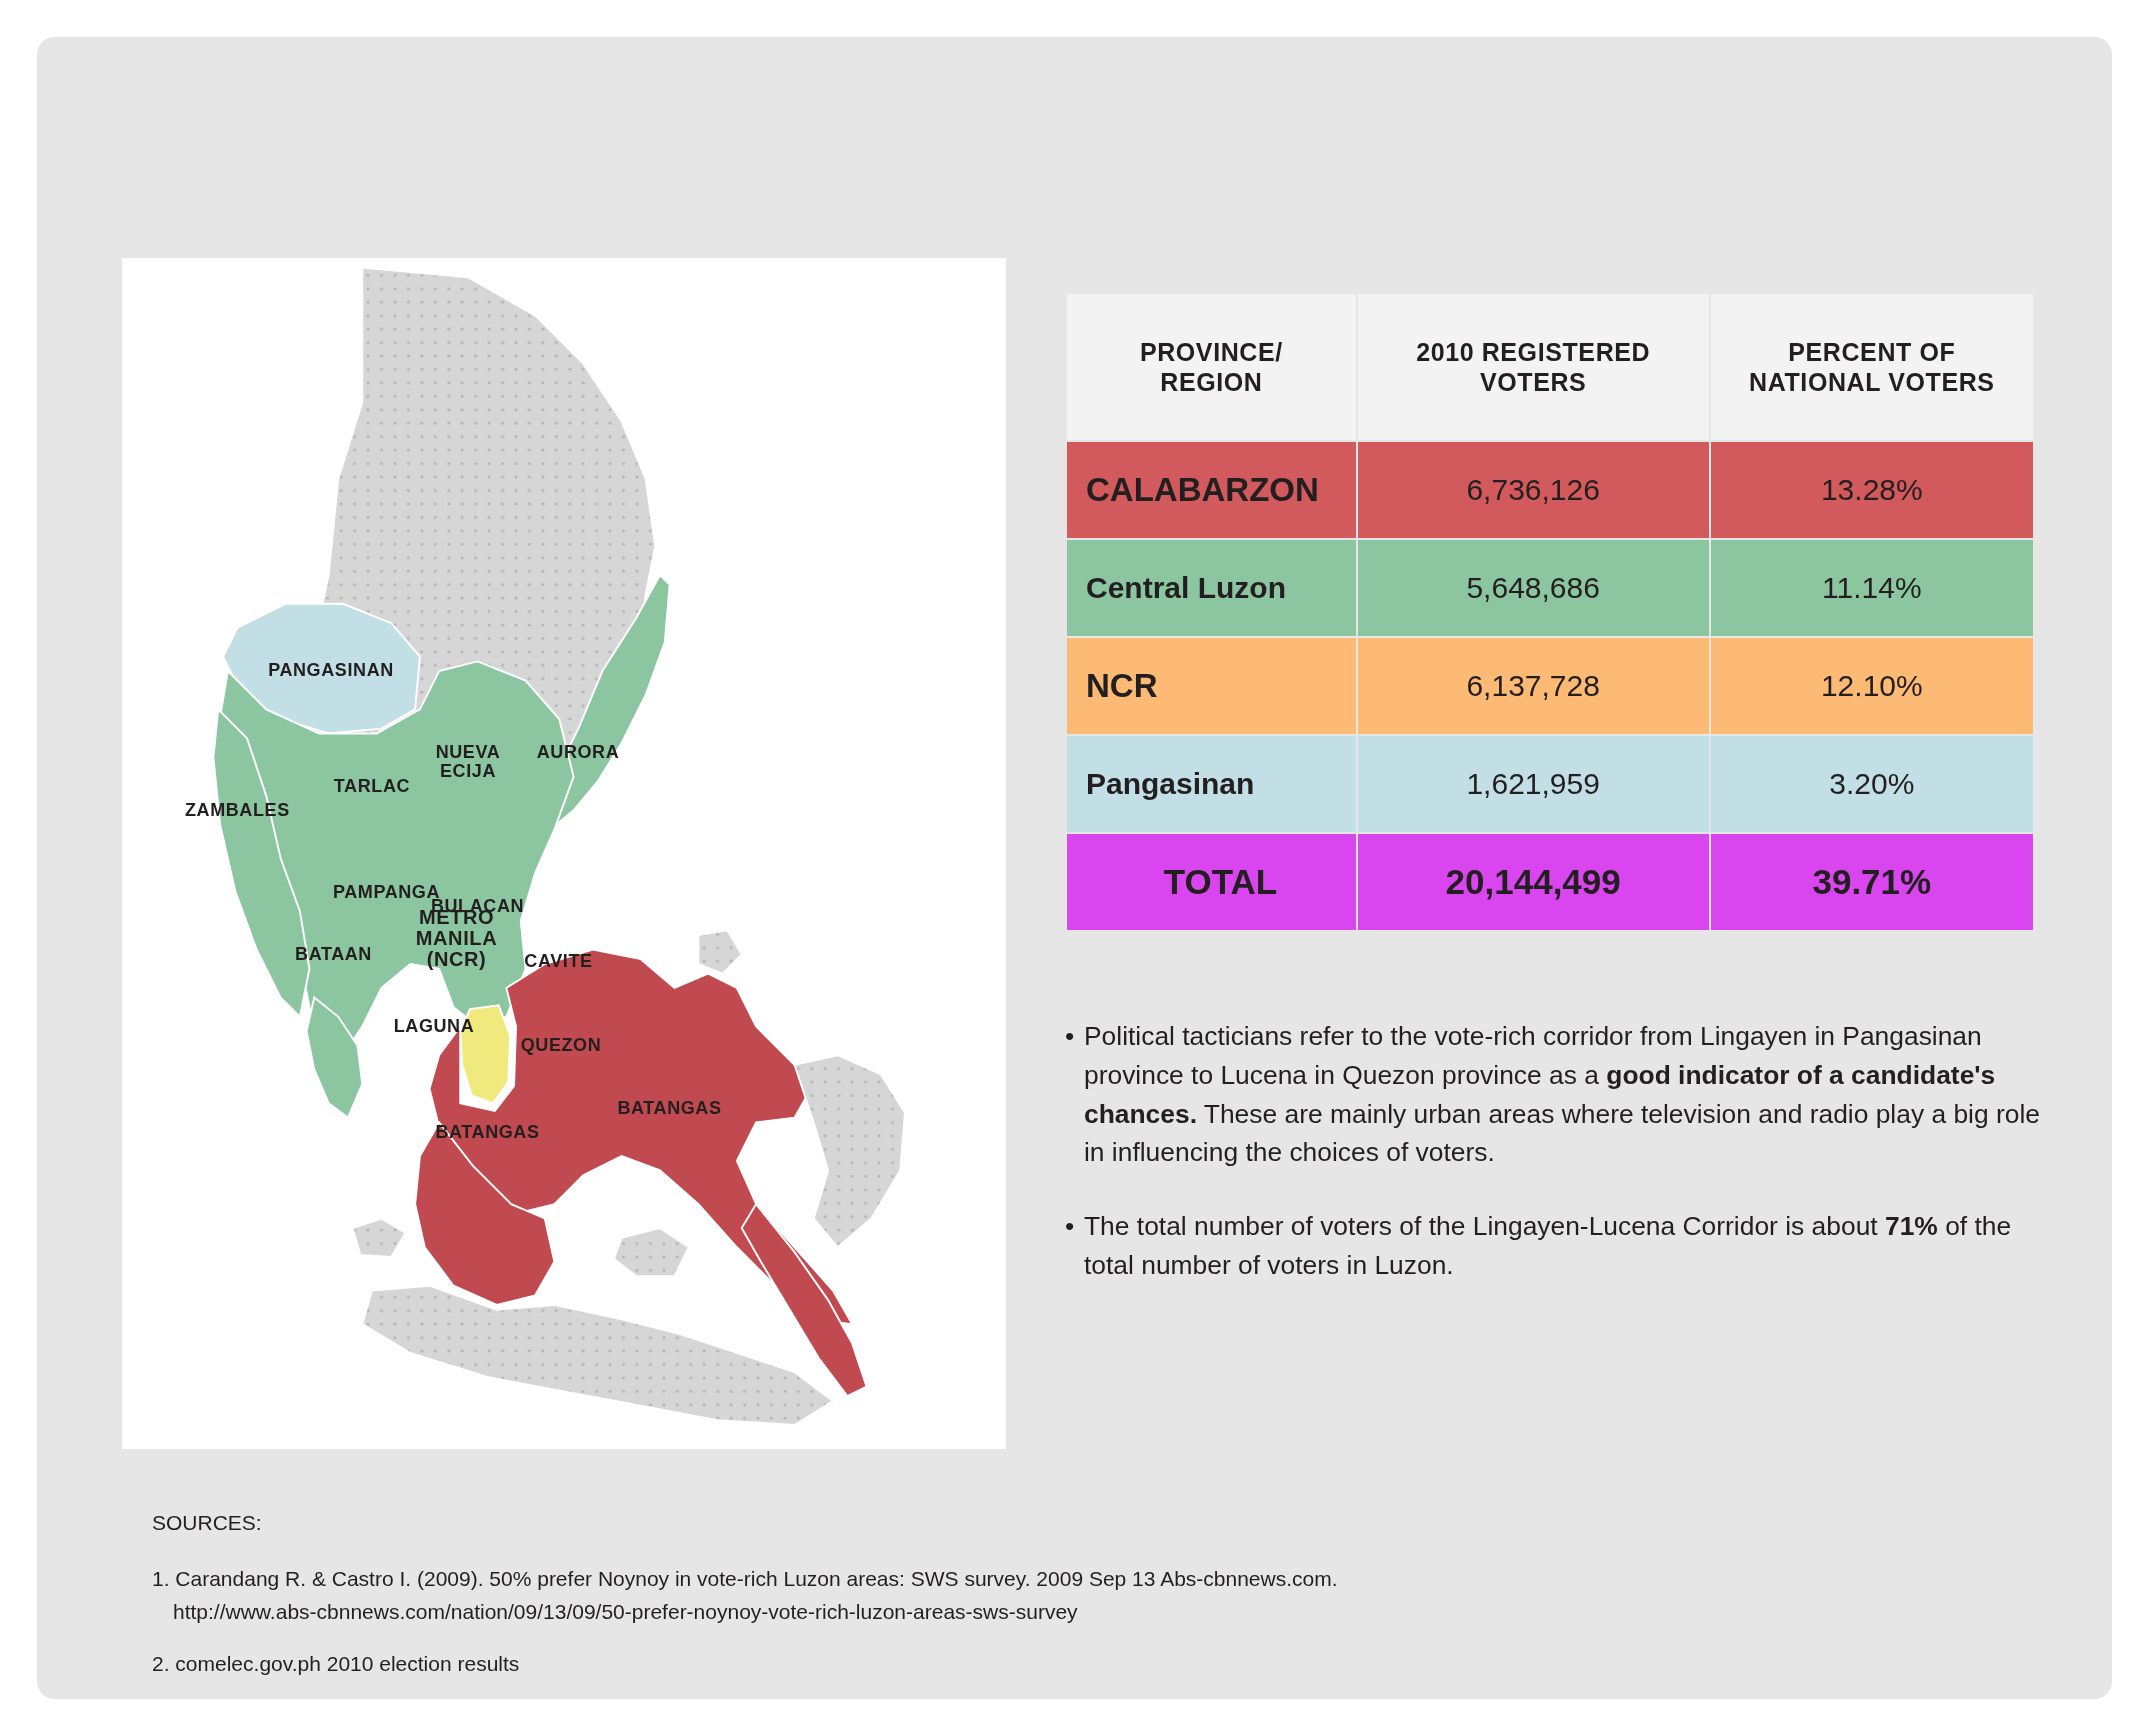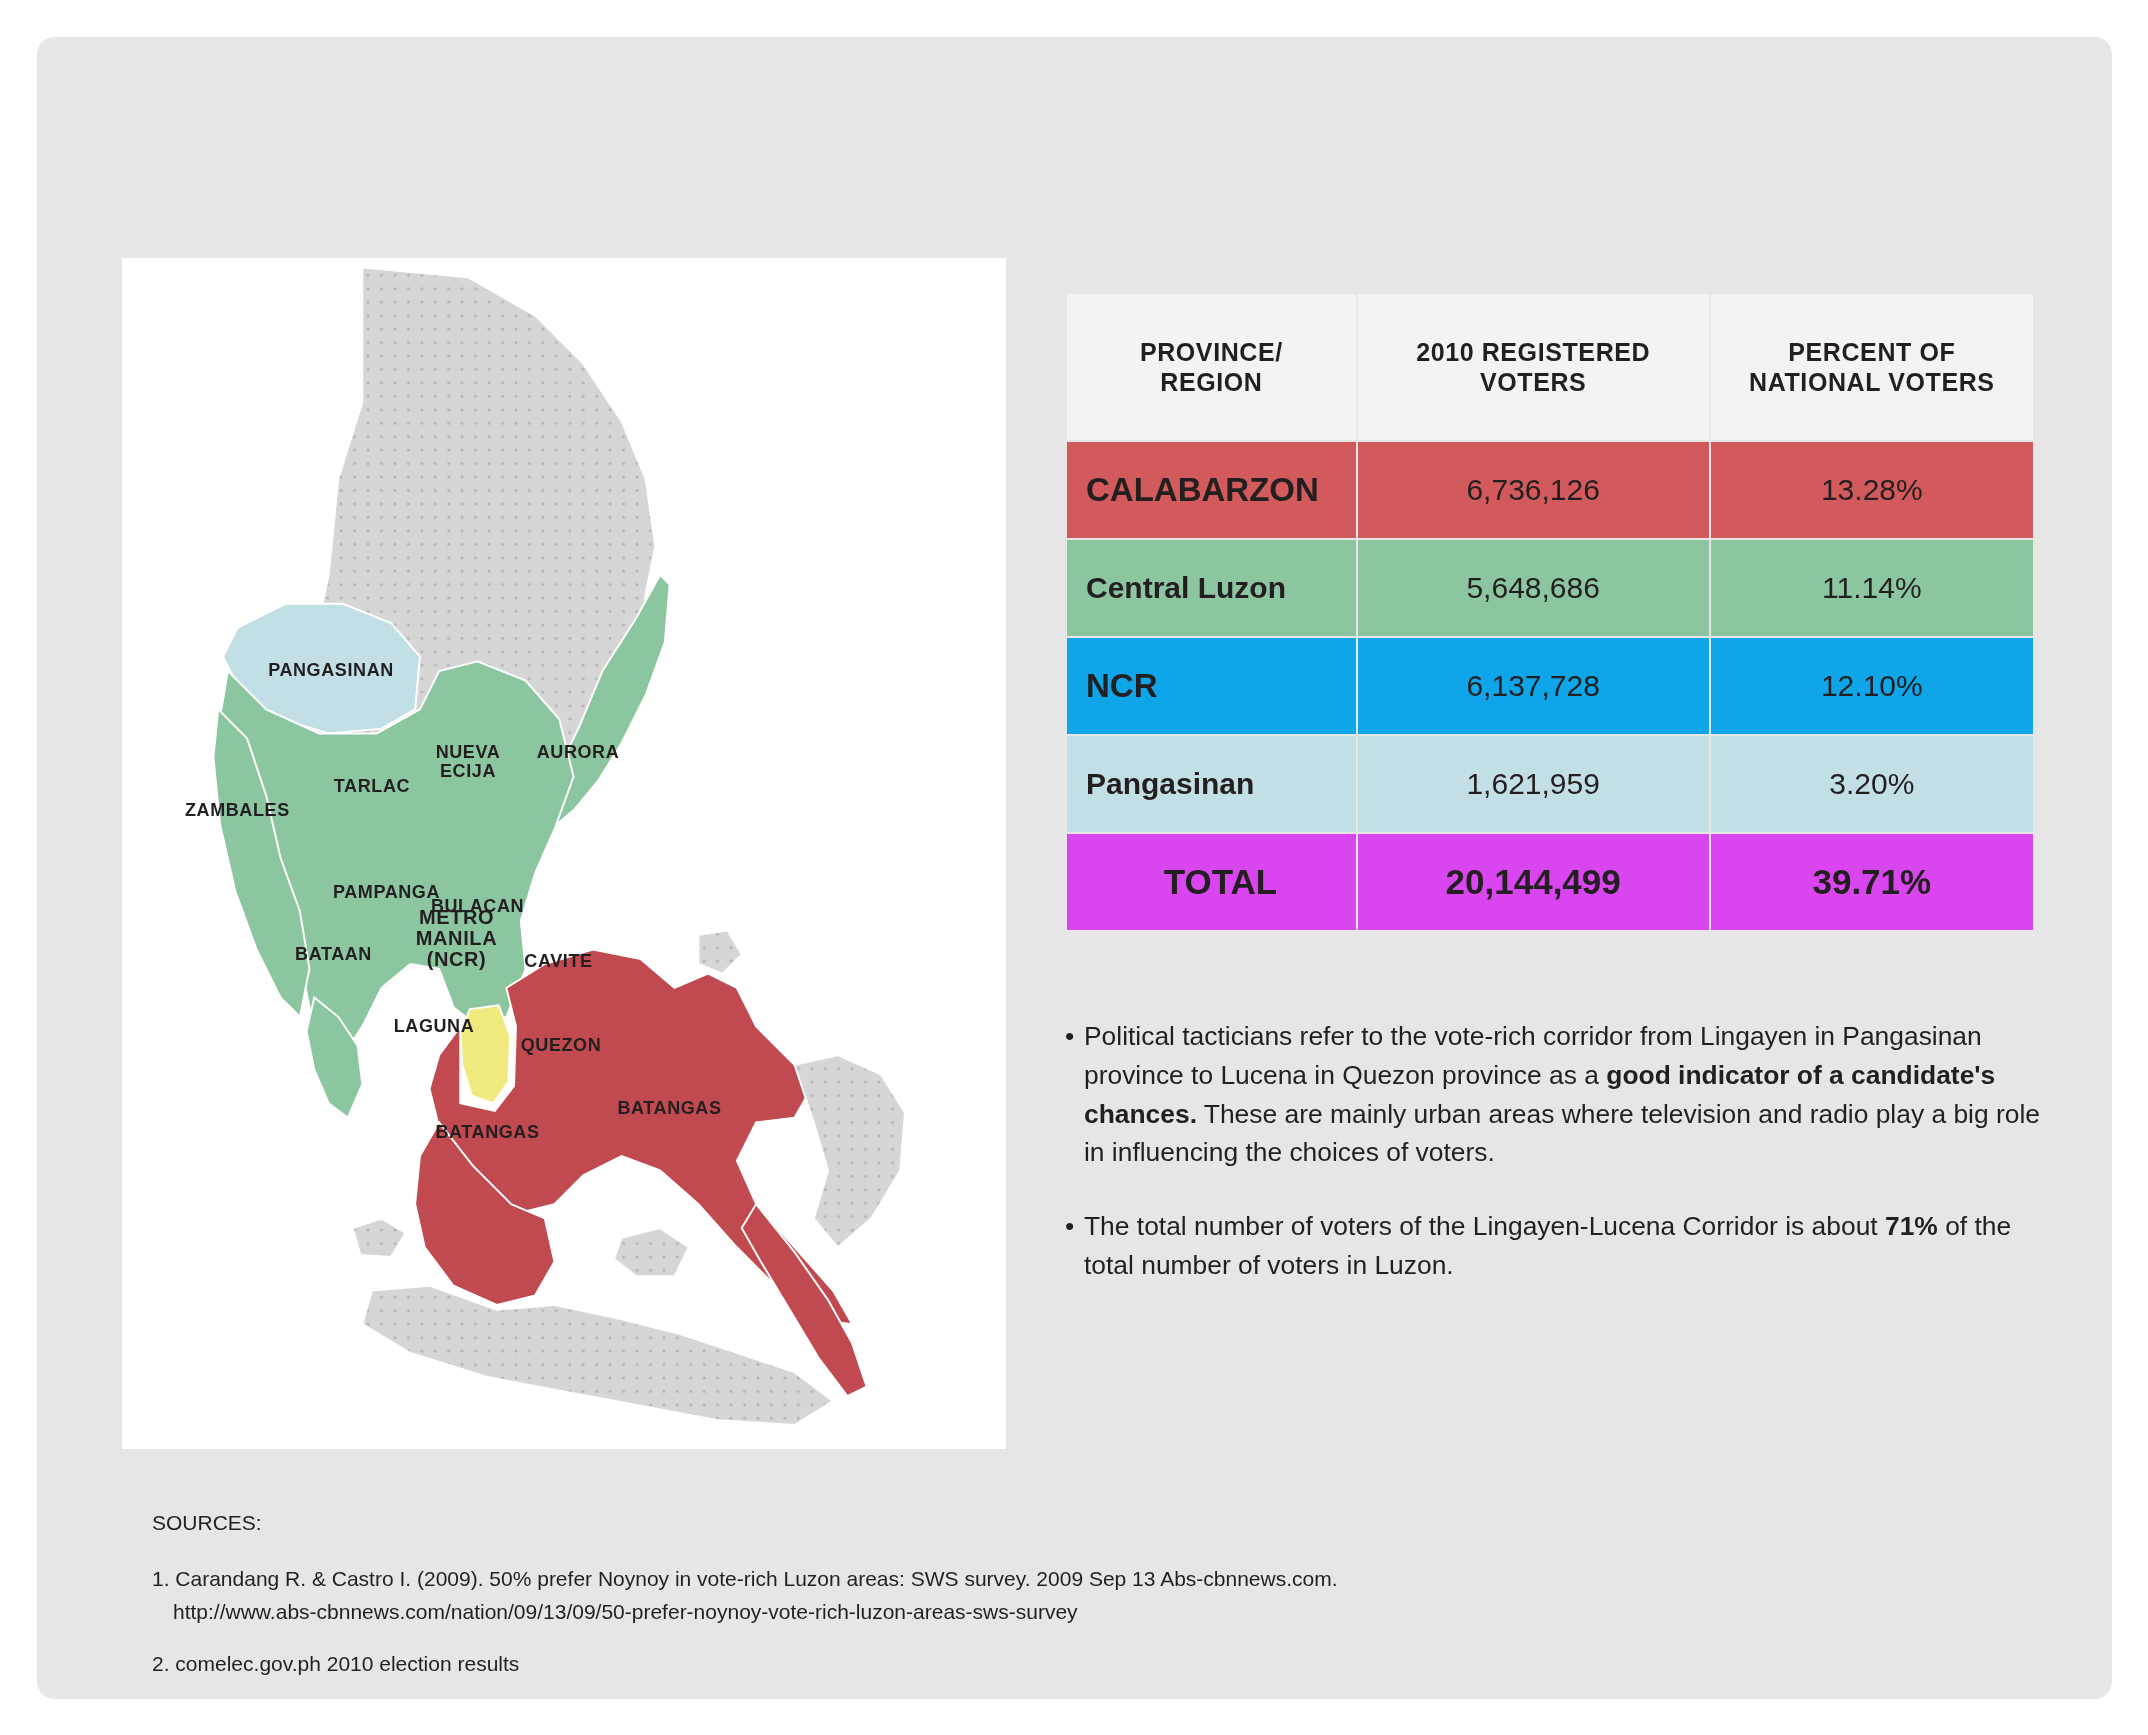--- a/index.html
+++ b/index.html
@@ -83,21 +83,21 @@
   .col-pct  { width: 327px; text-align: center; }
   .cell-name {
     text-align: left;
     padding-left: 19px;
     font-weight: bold;
   }
   .cell-num { text-align: center; }
   .row-calabarzon td { background: #d2595c; }
   .row-calabarzon .cell-name { font-size: 33px; }
   .row-central td   { background: #8cc6a0; }
-  .row-ncr td       { background: #0ea5e9; }
+  .row-ncr td       { background: #fdba74; }
   .row-ncr .cell-name { font-size: 33px; }
   .row-pangasinan td{ background: #c3dfe6; }
   .row-total td     { background: #d946ef; font-size: 35px; font-weight: bold; text-align: center; }
   .row-total .cell-name { font-size: 35px; }
   
   .notes {
     position: absolute;
     left: 1028px;
     top: 980px;
     width: 990px;

